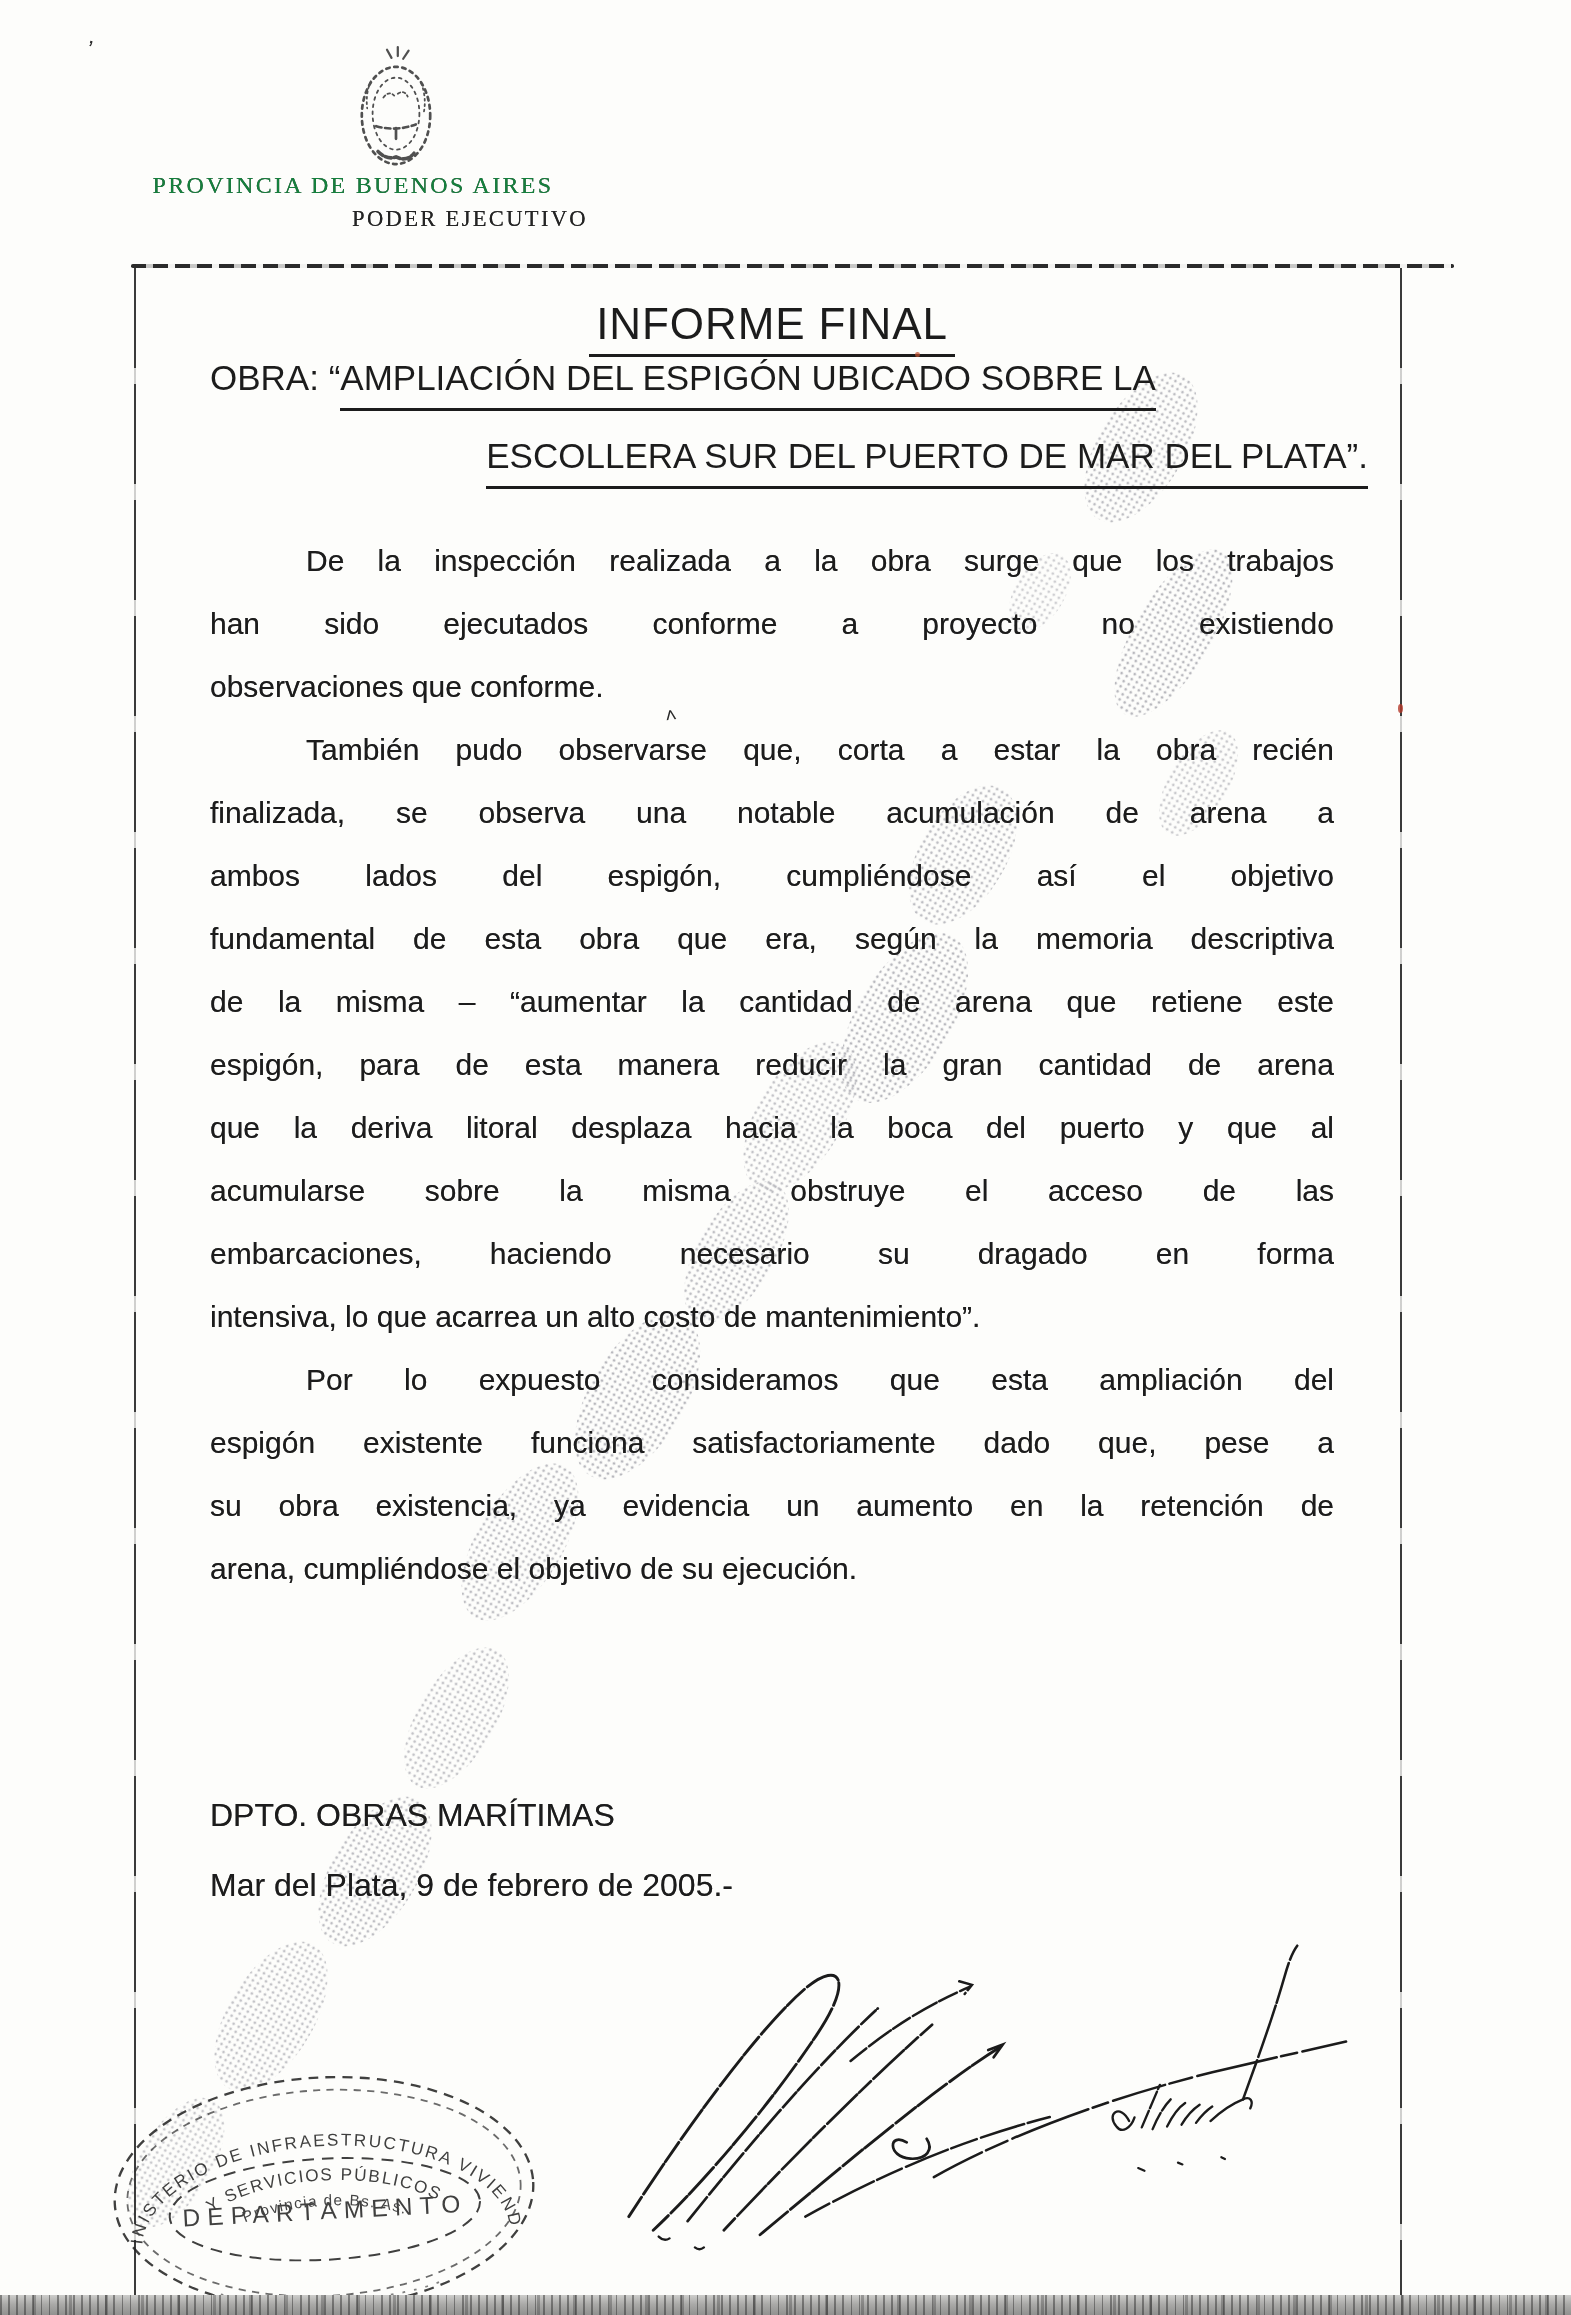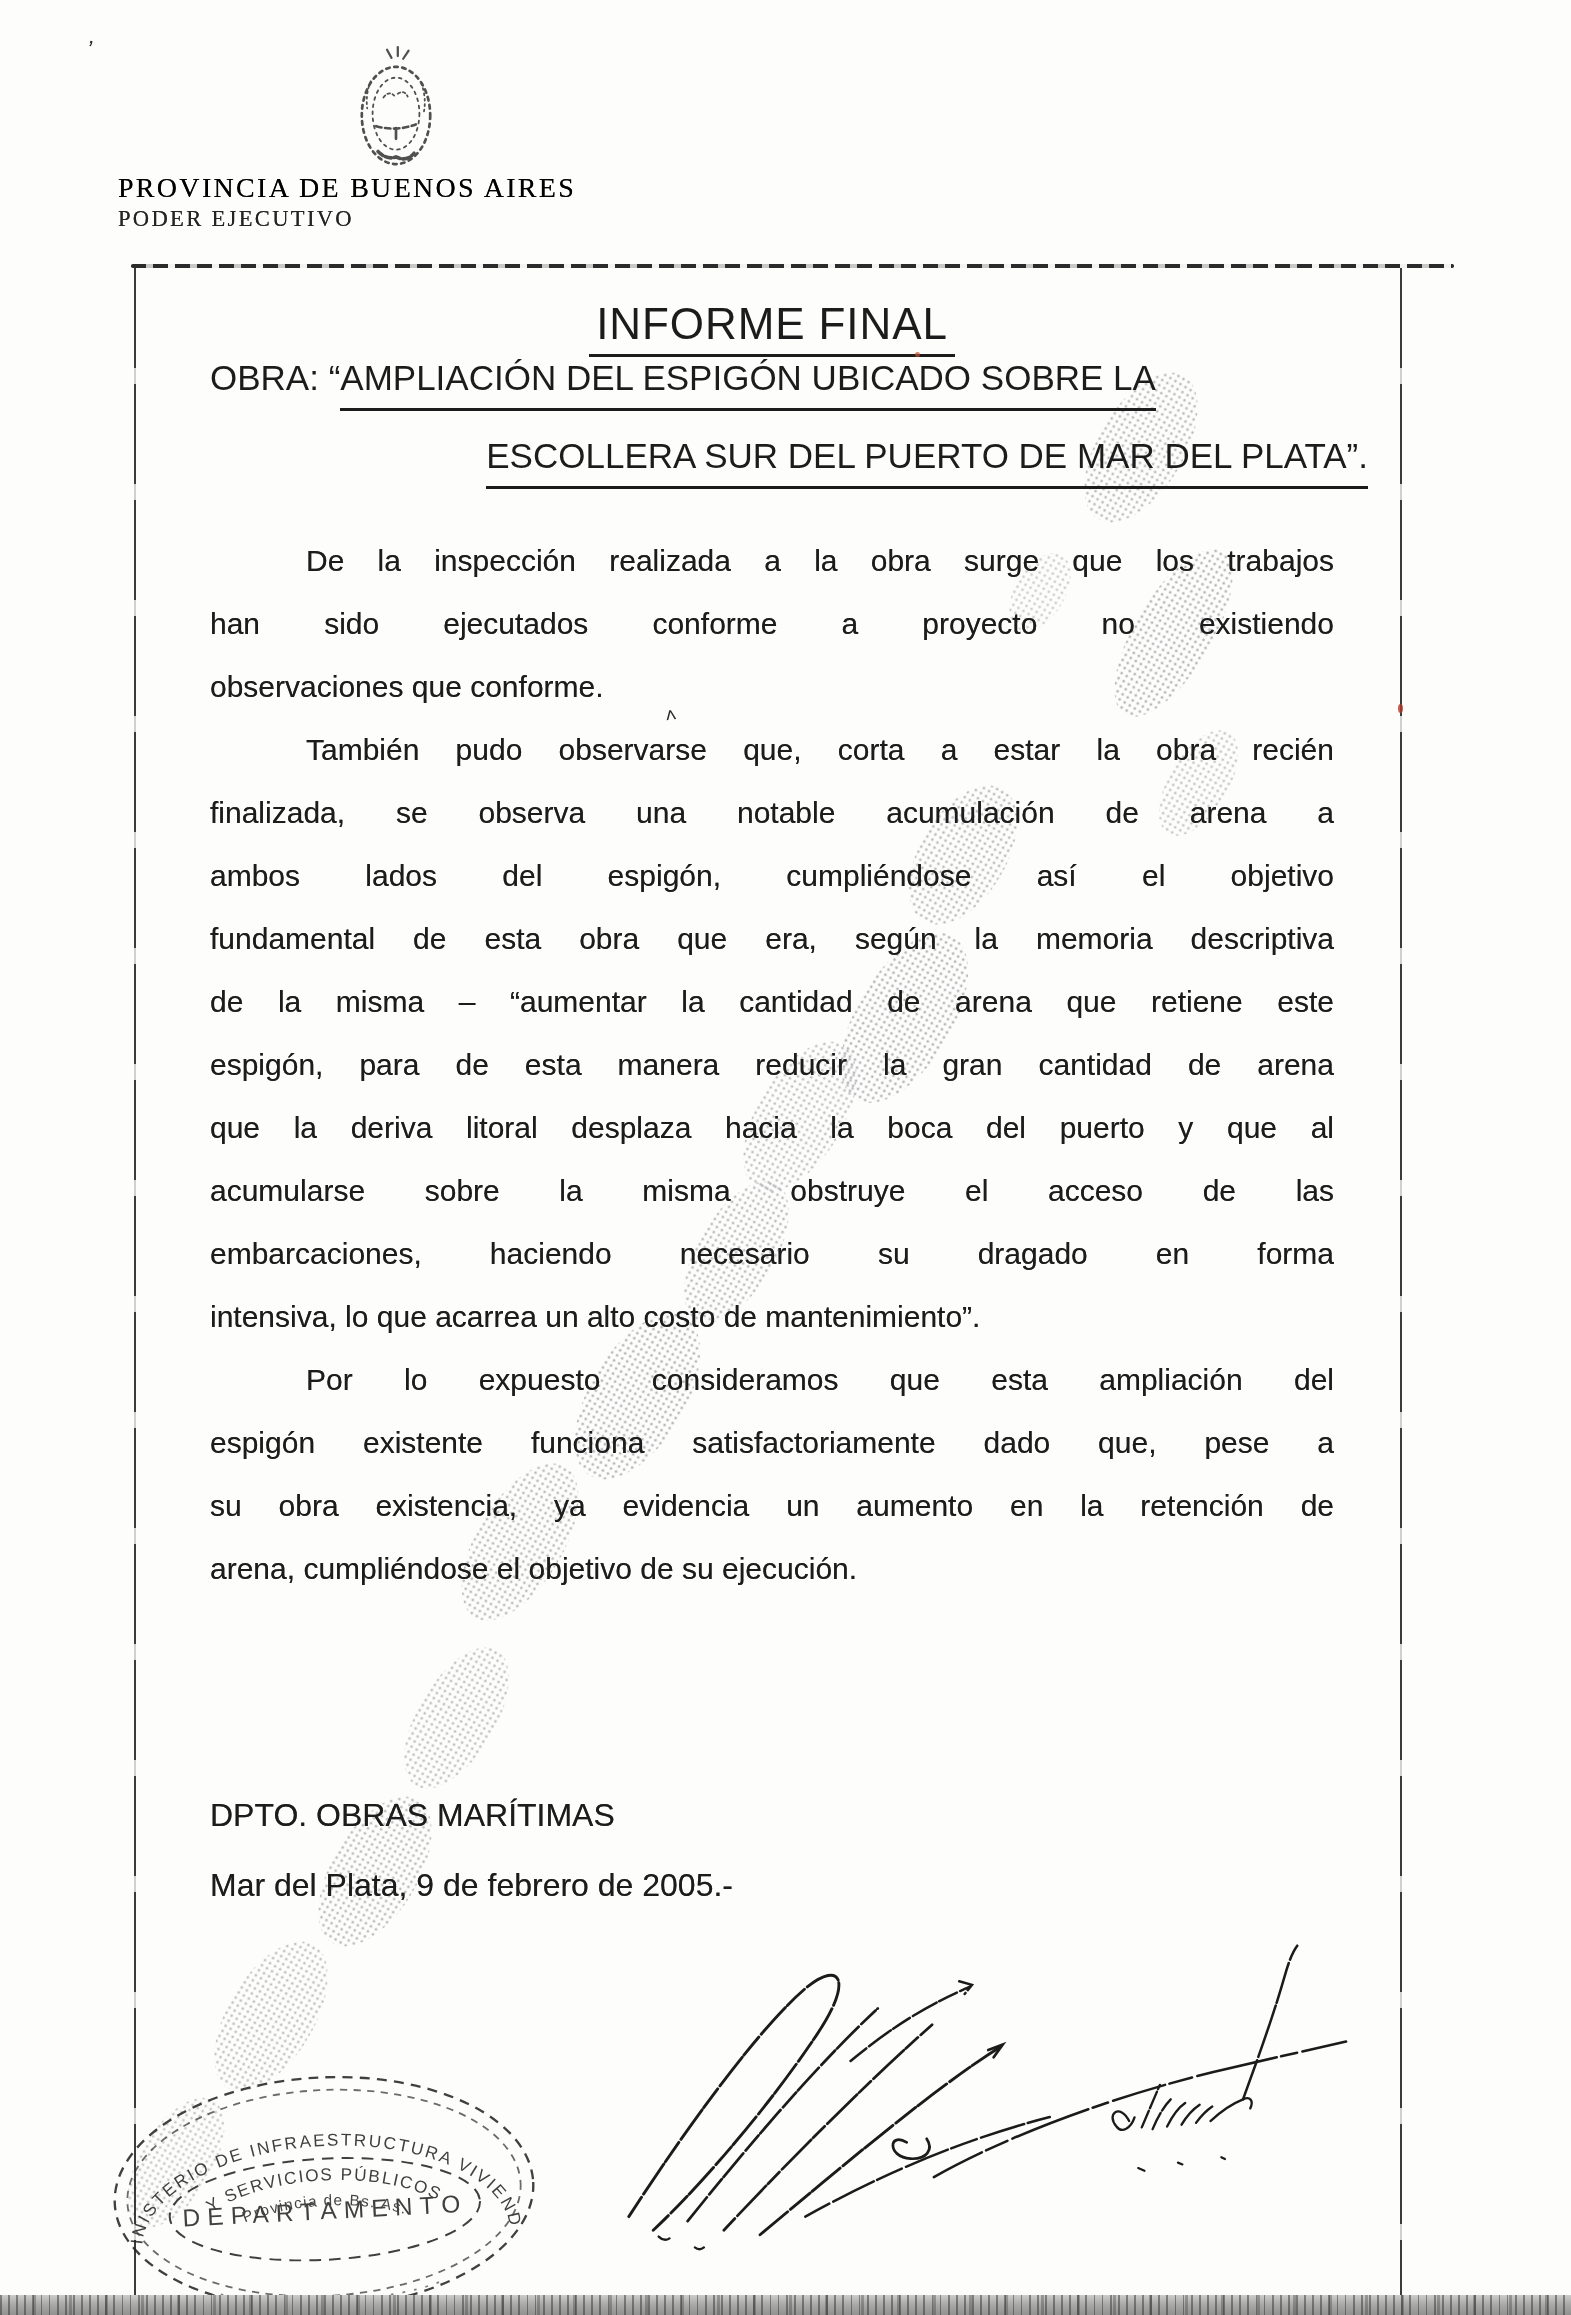--- a/index.html
+++ b/index.html
@@ -3,26 +3,26 @@
 <meta charset="utf-8">
 <style>
   html,body{margin:0;padding:0;background:#e8e8e6;}
   .page{
     position:relative;width:1571px;height:2316px;background:#fdfdfb;
     overflow:hidden;font-family:"Liberation Sans",sans-serif;color:#1c1c1c;
   }
   
   .emblem{position:absolute;left:351px;top:45px;width:90px;height:131px;opacity:.85;}
   .lh-org{
-    position:absolute;left:118px;top:172px;width:470px;
-    font-family:"Liberation Serif",serif;font-size:28px;letter-spacing:2.3px;
-    color:#000000;text-shadow:0 0 0.6px rgba(0,0,0,.75);white-space:nowrap;
+    position:absolute;left:118px;top:172px;width:470px;text-align:center;
+    font-family:"Liberation Serif",serif;font-size:24px;letter-spacing:2.3px;
+    color:#15803d;text-shadow:0 0 0.6px rgba(0,0,0,.75);white-space:nowrap;
   }
   .lh-sub{
-    position:absolute;left:118px;top:206px;width:470px;text-align:left;
+    position:absolute;left:118px;top:206px;width:470px;text-align:right;
     font-family:"Liberation Serif",serif;font-size:22.6px;letter-spacing:2.3px;
     color:#242424;text-shadow:0 0 0.6px rgba(0,0,0,.7);white-space:nowrap;
   }
   
   .rule-top{
     position:absolute;left:131px;top:264px;width:1323px;height:3.6px;
     background:repeating-linear-gradient(90deg,#2b2b2b 0 15.4px,rgba(43,43,43,.25) 15.4px 22px,#2b2b2b 22px 37px,rgba(43,43,43,.05) 37px 44px);
     border-radius:1.8px;
   }
   .b-left,.b-right{

